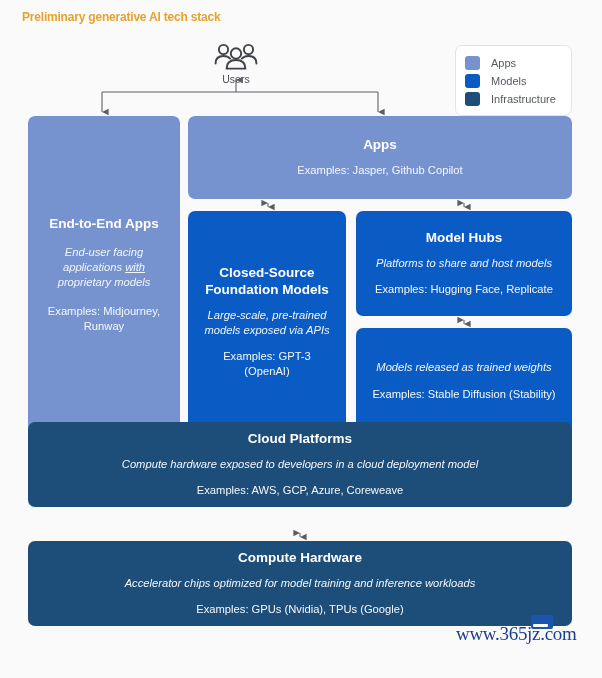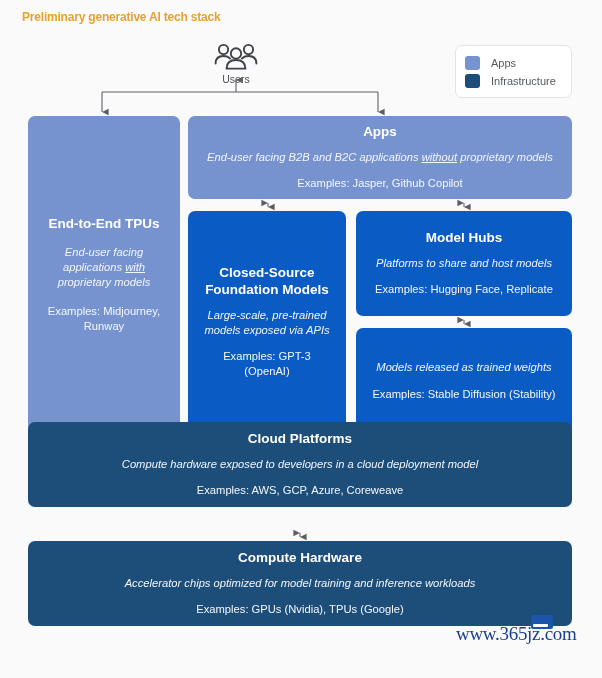--- a/index.html
+++ b/index.html
@@ -176,20 +176,24 @@
 <body>
 
 <div id="page">
 
   <div id="title">Preliminary generative AI tech stack</div>
 
   <div id="legend">
     <div class="legend-row">
       <span class="legend-swatch" style="background:#7693cf"></span>
       <span class="legend-label">Apps</span>
+    </div>
+    <div class="legend-row">
+      <span class="legend-swatch" style="background:#0a5bc4"></span>
+      <span class="legend-label">Models</span>
     </div>
     <div class="legend-row">
       <span class="legend-swatch" style="background:#1d4e79"></span>
       <span class="legend-label">Infrastructure</span>
     </div>
   </div>
 
   <div id="users-node">
     <svg id="users-icon" width="46" height="30" viewBox="0 0 46 30" fill="none" stroke="#3f4248" stroke-width="1.9">
       <circle cx="10.5" cy="7.5" r="4.6"></circle>
@@ -229,28 +233,27 @@
 
       <path d="M102,438 L102,442" marker-start="url(#arr-up)" marker-end="url(#arr-down)"></path>
       <path d="M268,438 L268,442" marker-start="url(#arr-up)" marker-end="url(#arr-down)"></path>
       <path d="M464,438 L464,442" marker-start="url(#arr-up)" marker-end="url(#arr-down)"></path>
 
       <path d="M300,533 L300,537" marker-start="url(#arr-up)" marker-end="url(#arr-down)"></path>
     </g>
   </svg>
 
   <div class="box apps" id="box-e2e">
-    <div class="box-title">End-to-End TPUs</div>
+    <div class="box-title">End-to-End Apps</div>
     <div class="box-desc"><span>End-user facing applications </span><u>with</u><span> proprietary models</span></div>
     <div class="box-ex">Examples: Midjourney, Runway</div>
   </div>
 
   <div class="box apps" id="box-apps">
     <div class="box-title">Apps</div>
-    <div class="box-desc"><span>End-user facing B2B and B2C applications </span><u>without</u><span> proprietary models</span></div>
     <div class="box-ex">Examples: Jasper, Github Copilot</div>
   </div>
 
   <div class="box models" id="box-closed">
     <div class="box-title">Closed-Source Foundation Models</div>
     <div class="box-desc">Large-scale, pre-trained models exposed via APIs</div>
     <div class="box-ex">Examples: GPT-3 (OpenAI)</div>
   </div>
 
   <div class="box models" id="box-hubs">

